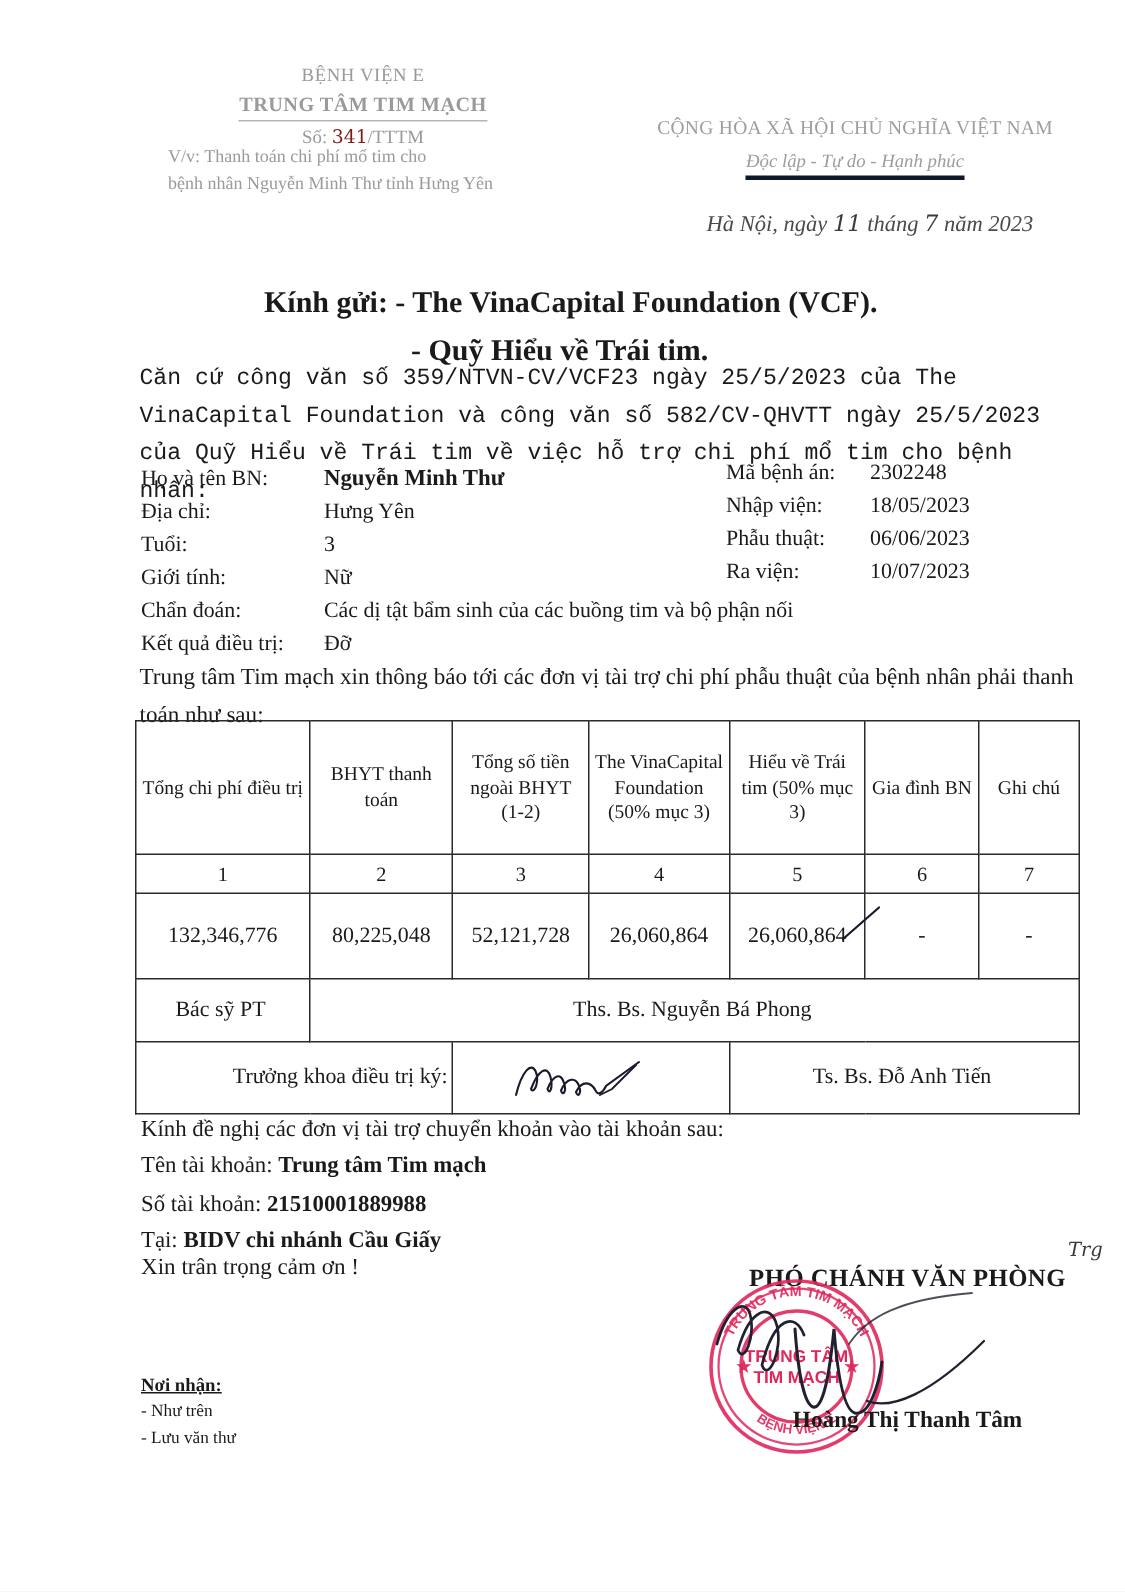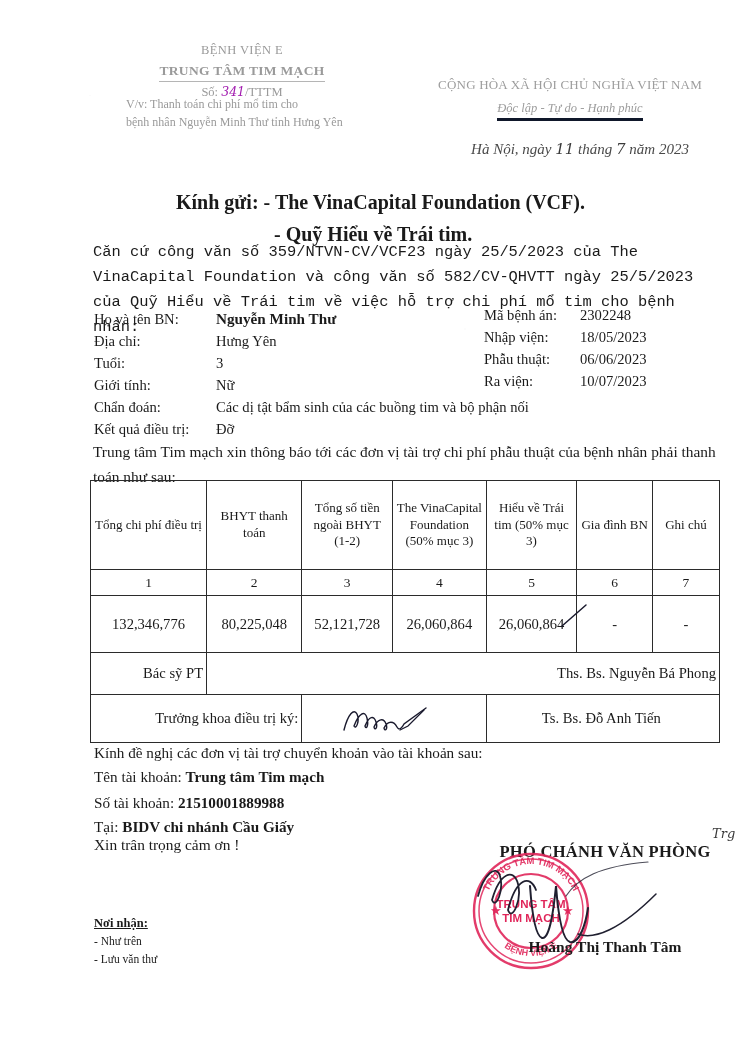--- a/index.html
+++ b/index.html
@@ -41,26 +41,25 @@
     line-height: 1.34;
   }
   .org-line1 { font-size: 12.5px; letter-spacing: .4px; }
   .org-line2 {
     font-size: 13.5px; font-weight: bold; letter-spacing: .3px;
     border-bottom: 1px solid #b5b5b5; display: inline-block; padding-bottom: 1px;
   }
   .org-num { font-size: 12.5px; margin-top: 2px; }
   .org-num .hand {
     font-family: "DejaVu Serif", serif;
-    font-style: italic;
-    color: #a21caf;
+    color: #7f1d1d;
   }
   .vv-block {
     left: 112px; top: 95px; width: 300px;
-    color: #9a9a9a; font-size: 12px; line-height: 1.5; text-align: left; margin-left: 14px;
+    color: #9a9a9a; font-size: 12px; line-height: 1.5; text-align: left;
   }
 
   .natl-block {
     left: 410px; top: 40px; width: 320px;
     text-align: center; color: #9d9d9d; line-height: 1.45;
   }
   .natl-line1 { font-size: 13px; letter-spacing: .2px; margin-top: 36px; }
   .natl-line2 {
     font-size: 12.5px; font-style: italic;
     border-bottom: 3px solid #0f172a; display: inline-block; padding-bottom: 1px;
@@ -106,21 +105,21 @@
   .cost-table td, .cost-table th {
     border: 1px solid #2b2b2b;
     text-align: center;
     vertical-align: middle;
     padding: 2px 3px;
     font-weight: normal;
   }
   .cost-table .hdr-row td { height: 84px; line-height: 1.3; font-size: 13px; }
   .cost-table .num-row td { height: 21px; font-size: 13.5px; }
   .cost-table .data-row td { height: 52px; font-size: 14.6px; }
-  .cost-table .sig-row td { height: 37px; font-size: 14.6px; text-align: right; padding-left: 0; }
+  .cost-table .sig-row td { height: 37px; font-size: 14.6px; text-align: center; padding-left: 0; }
   .cost-table .sig-row2 td { height: 43px; font-size: 14.6px; text-align: right; padding-left: 10px; }
   .cost-table .sig-row2 td.ctr { text-align: center; padding-left: 0; }
   .cell-dash { color: #222; }
 
   .sig-scribble {
     display: inline-block; width: 110px; height: 30px;
     position: relative; vertical-align: middle;
   }
 
   

